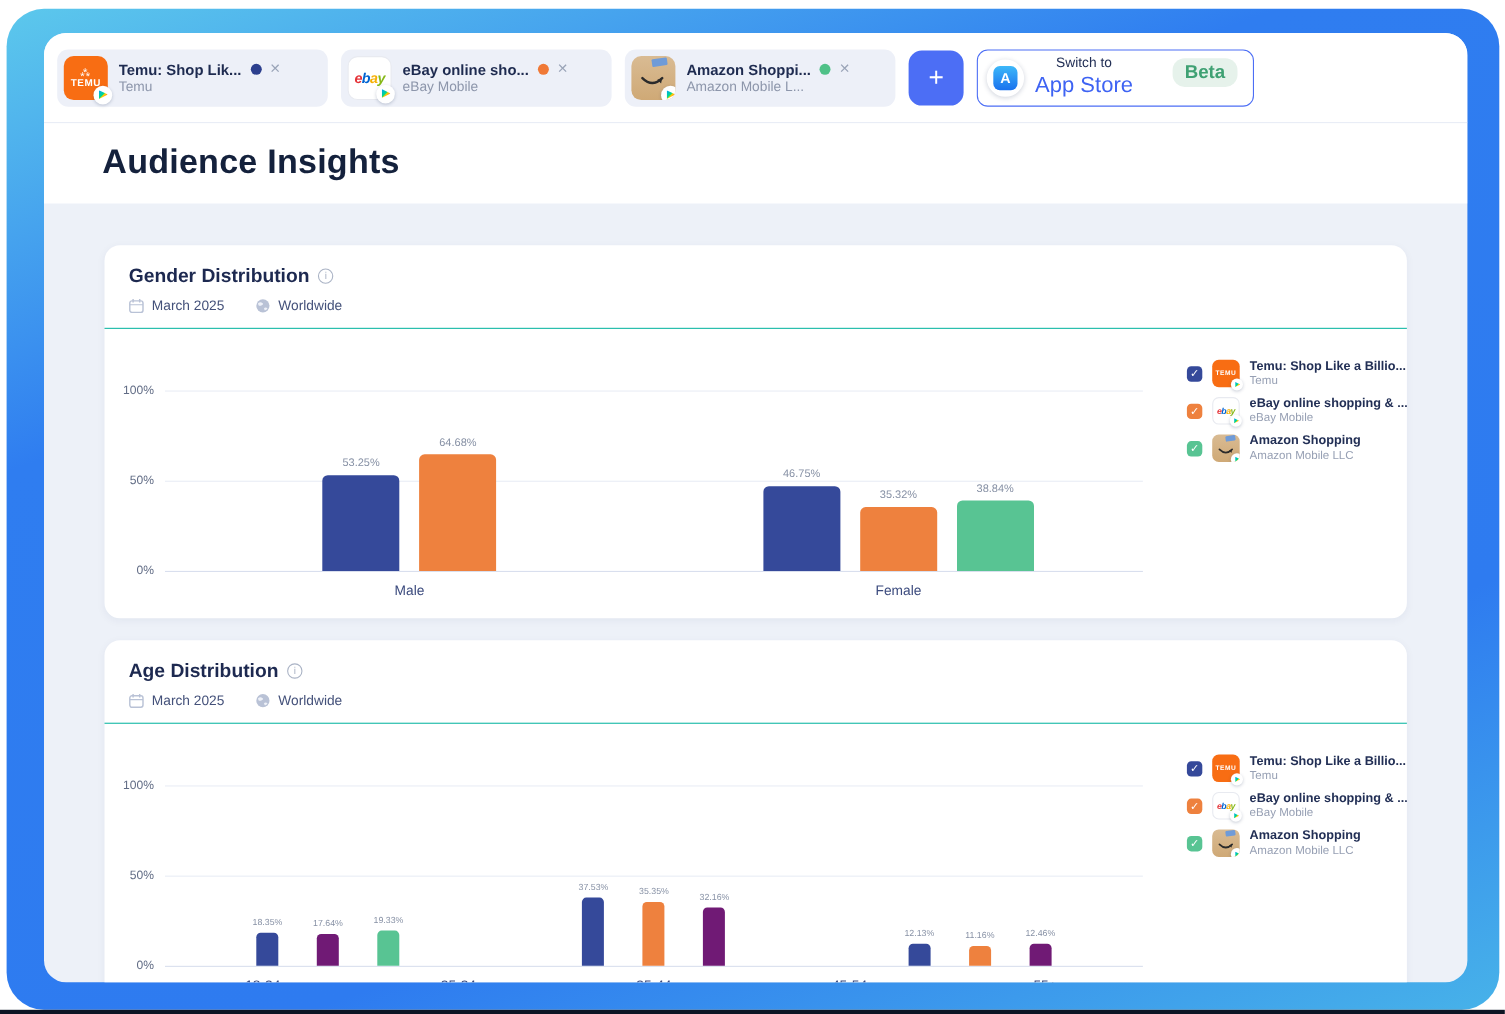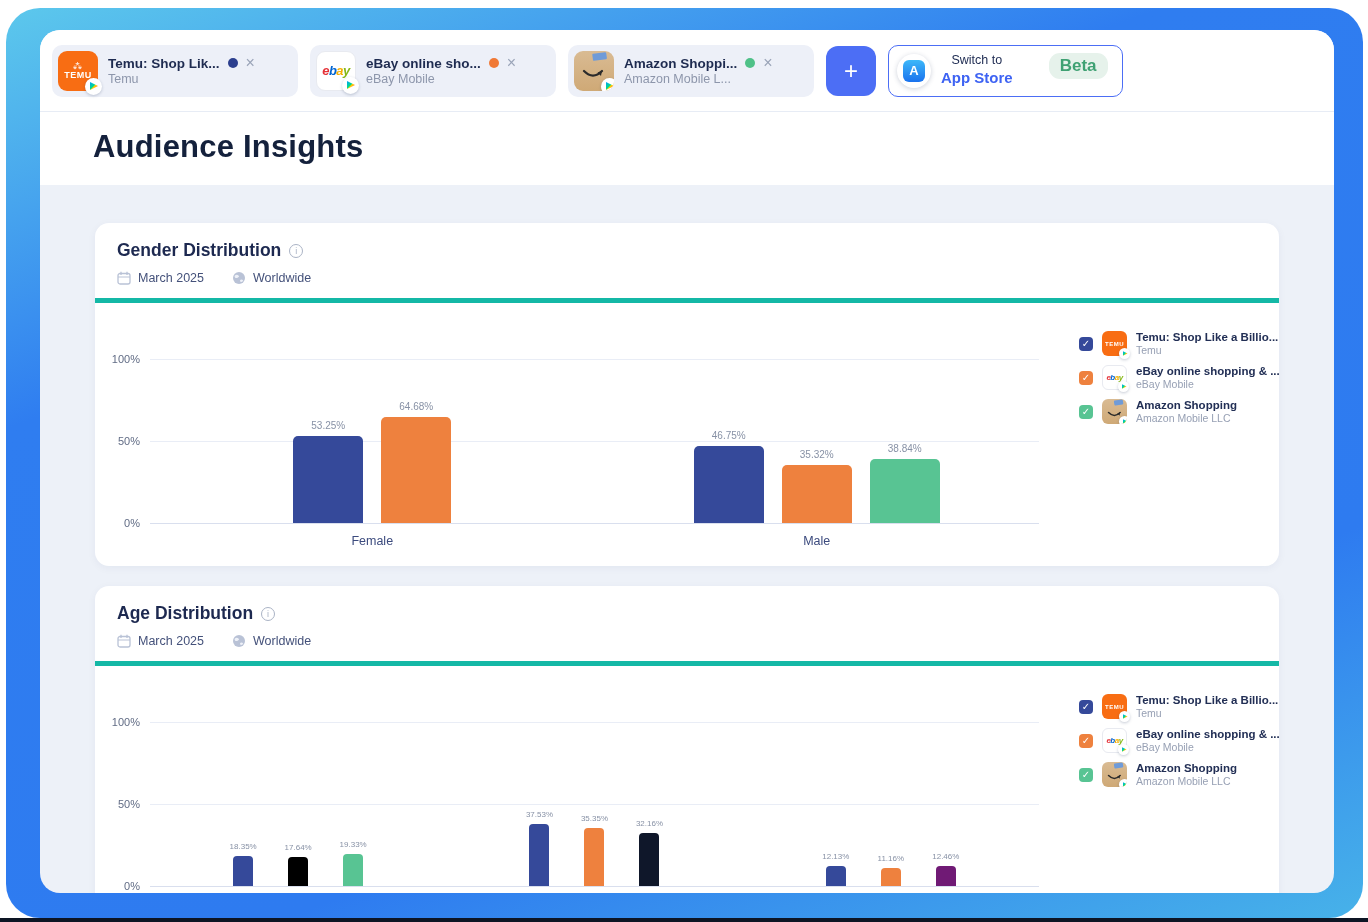--- a/index.html
+++ b/index.html
@@ -49,32 +49,32 @@
   .add-btn { width:50px; height:50px; border-radius:12px; background:#4c6ef5; color:#fff; font-size:24px; font-weight:400;
              display:flex; align-items:center; justify-content:center; border:none; cursor:pointer; }
   .switch-btn { height:52px; border:1.5px solid #4c6ef5; border-radius:10px; background:#fff; display:flex; align-items:center;
                 padding:6px 14px 6px 8px; gap:10px; cursor:pointer; }
   .appstore-wrap { width:34px; height:34px; border-radius:50%; background:#fff; box-shadow:0 1px 5px rgba(30,50,90,.22);
                    display:flex; align-items:center; justify-content:center; }
   .appstore-ico { width:22px; height:22px; border-radius:6px; background:linear-gradient(180deg,#3db8f9,#1a72ee);
                   color:#fff; font-size:13px; font-weight:700; display:flex; align-items:center; justify-content:center; }
   .switch-texts { display:flex; flex-direction:column; line-height:1.25; }
   .switch-line1 { font-size:12.5px; color:#222f55; font-weight:500; }
-  .switch-line2 { font-size:15px; color:#3e63f3; font-weight:700; }
+  .switch-line2 { font-size:20px; color:#3e63f3; font-weight:400; }
   .beta-badge { align-self:flex-start; margin-left:26px; margin-top:1px; background:#e6f2eb; color:#3fa173;
                 font-size:17px; font-weight:700; padding:3px 11px; border-radius:11px; }
 
   
   .title-section { background:#fff; padding:17px 0 20px 53px; }
   .title-section h1 { font-size:31px; font-weight:600; color:#14213c; letter-spacing:.2px; }
 
   
   .content { padding:38px 55px 0; }
   .card { background:#fff; border-radius:14px; box-shadow:0 2px 8px rgba(23,43,99,.05); margin-bottom:20px; }
-  .card-header { padding:17px 22px 13px; border-bottom:5px solid #14b8a6; }
+  .card-header { padding:17px 22px 13px; border-bottom:1px solid #14b8a6; }
   .card-title-row { display:flex; align-items:center; gap:8px; }
   .card-title { font-size:17.5px; font-weight:700; color:#1d2950; }
   .info-ico { width:14px; height:14px; border:1.2px solid #aab3c5; border-radius:50%; color:#aab3c5; font-size:9px;
               display:flex; align-items:center; justify-content:center; font-style:normal; cursor:pointer; }
   .meta-row { display:flex; align-items:center; gap:9px; margin-top:10px; }
   .meta-item { display:flex; align-items:center; gap:7px; font-size:12.5px; color:#44517a; font-weight:500; }
   .meta-gap { width:10px; }
 
   .card-body { display:flex; padding:26px 0 18px; }
   .chart-area { flex:1; min-width:0; padding-left:55px; padding-right:40px; }
@@ -244,22 +244,22 @@
                   <div class="bar" style="height: 35.32%; background: rgb(238, 129, 62);">
                     <span class="val">35.32%</span>
                   </div>
                   <div class="bar" style="height: 38.84%; background: rgb(88, 196, 147);">
                     <span class="val">38.84%</span>
                   </div>
                 </div>
               </div>
             </div>
             <div class="xlabels">
+              <span>Male</span>
               <span>Female</span>
-              <span>Male</span>
             </div>
           </div>
         <div class="legend">
           <div class="legend-item">
             <span class="cb" style="background: rgb(53, 73, 154);">
                 <span>✓</span>
               </span>
             <span class="appicon temu small">
               <span class="temu-word">TEMU</span>
               <span class="play-badge">
@@ -346,35 +346,35 @@
               <span class="ytick" style="top: 0%;">100%</span>
               <div class="gridline" style="top: 50%;"></div>
               <span class="ytick" style="top: 50%;">50%</span>
               <div class="gridline baseline" style="top: 100%;"></div>
               <span class="ytick" style="top: 100%;">0%</span>
               <div class="groups">
                 <div class="group">
                   <div class="bar" style="height: 18.35%; background: rgb(53, 73, 154);">
                     <span class="val">18.35%</span>
                   </div>
-                  <div class="bar" style="height: 17.64%; background: #000000;">
+                  <div class="bar" style="height: 17.64%; background: #701a75;">
                     <span class="val">17.64%</span>
                   </div>
                   <div class="bar" style="height: 19.33%; background: rgb(88, 196, 147);">
                     <span class="val">19.33%</span>
                   </div>
                 </div>
                 <div class="group">
                   <div class="bar" style="height: 37.53%; background: rgb(53, 73, 154);">
                     <span class="val">37.53%</span>
                   </div>
                   <div class="bar" style="height: 35.35%; background: rgb(238, 129, 62);">
                     <span class="val">35.35%</span>
                   </div>
-                  <div class="bar" style="height: 32.16%; background: #0f172a;">
+                  <div class="bar" style="height: 32.16%; background: #701a75;">
                     <span class="val">32.16%</span>
                   </div>
                 </div>
                 <div class="group">
                   <div class="bar" style="height: 12.13%; background: rgb(53, 73, 154);">
                     <span class="val">12.13%</span>
                   </div>
                   <div class="bar" style="height: 11.16%; background: rgb(238, 129, 62);">
                     <span class="val">11.16%</span>
                   </div>

